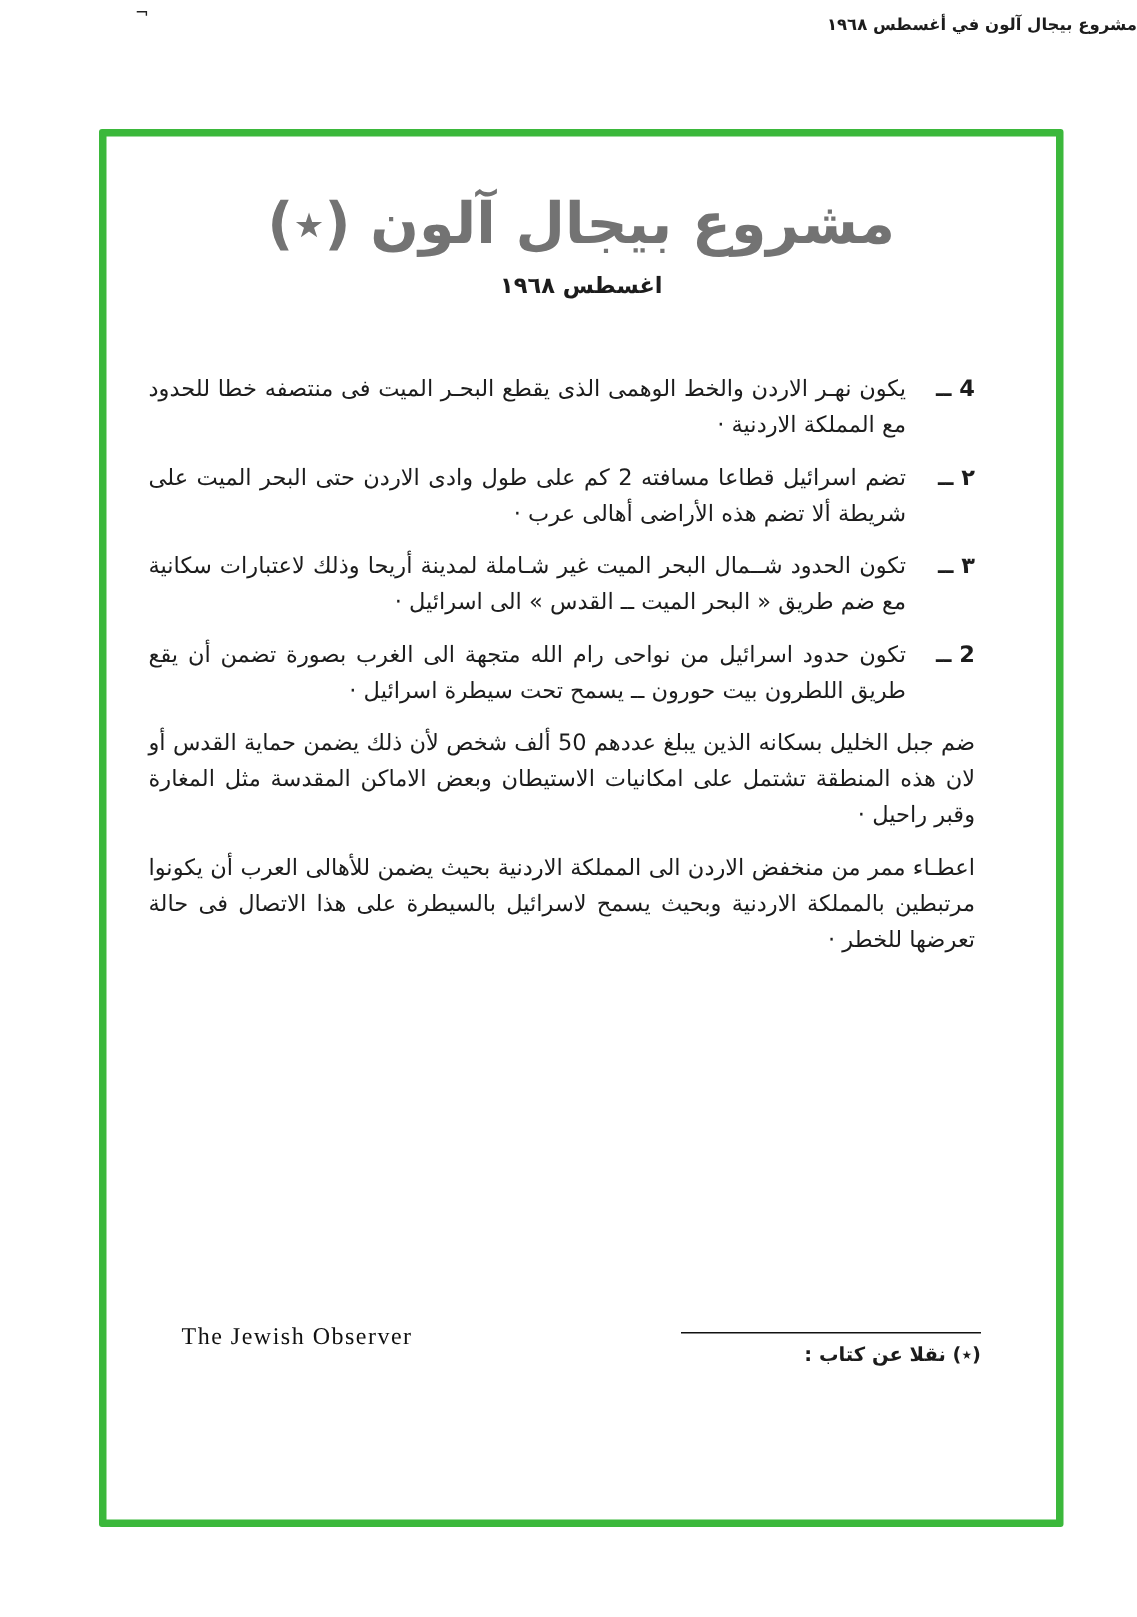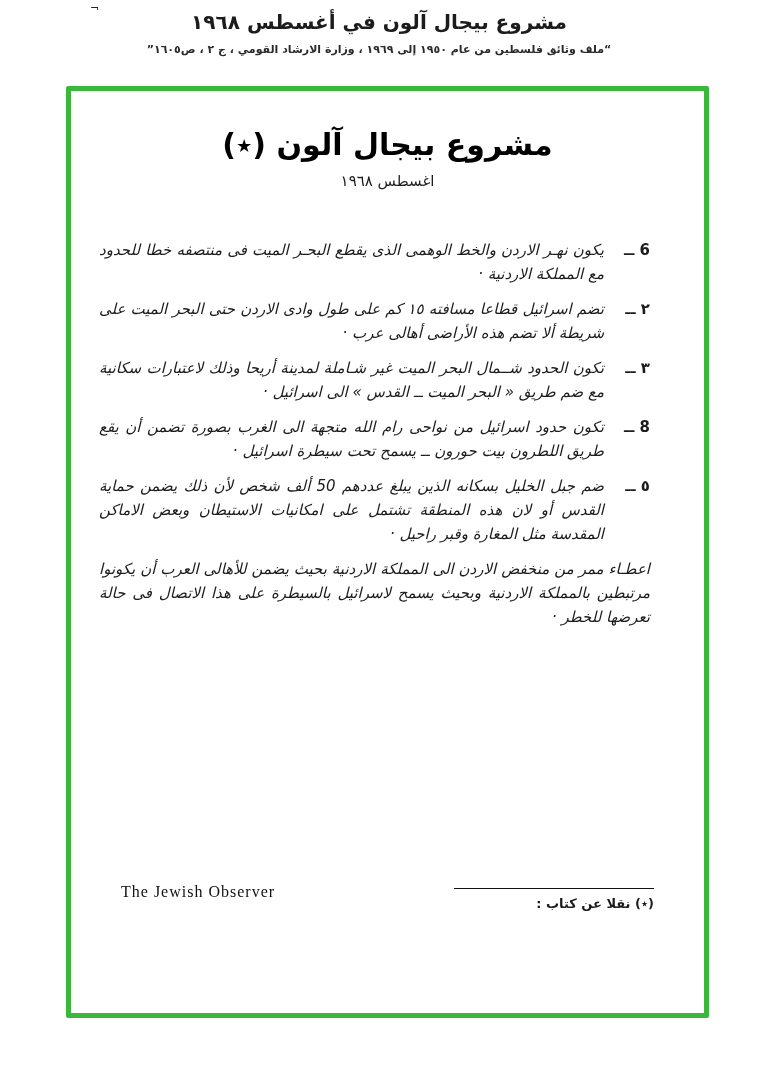--- a/index.html
+++ b/index.html
@@ -24,23 +24,24 @@
 
   .top-header {
     position: absolute;
     top: 10px;
     left: 0;
     width: 100%;
     text-align: center;
     direction: rtl;
   }
   .header-title {
-    font-size: 20px;
+    font-size: 11px;
     font-weight: bold;
     letter-spacing: 0.5px;
+    text-align: right;
   }
   .header-source {
     margin-top: 9px;
     font-size: 11px;
     font-weight: bold;
     color: #2a2a2a;
   }
 
   .doc-frame {
     position: absolute;
@@ -50,31 +51,31 @@
     height: 932px;
     border: 5px solid #3bb83b;
     border-radius: 2px;
     background: #ffffff;
   }
 
   .doc-title {
     margin-top: 36px;
     text-align: center;
     direction: rtl;
-    font-size: 30px;
+    font-size: 38px;
     font-weight: bold;
-    color: #000000;
+    color: #737373;
   }
 
   .doc-date {
     margin-top: 10px;
     text-align: center;
     direction: rtl;
     font-size: 15px;
-    font-weight: normal;
+    font-weight: bold;
     letter-spacing: 1px;
   }
 
   .items {
     direction: rtl;
     margin-top: 48px;
     padding: 0 54px 0 28px;
   }
 
   .item {
@@ -85,21 +86,20 @@
     line-height: 24px;
   }
   .item-num {
     flex: 0 0 46px;
     font-weight: bold;
     white-space: nowrap;
   }
   .item-text {
     flex: 1 1 auto;
     text-align: justify;
-    font-style: italic;
   }
 
   .publisher {
     position: absolute;
     left: 50px;
     bottom: 112px;
     direction: ltr;
     font-family: "Liberation Serif", serif;
     font-size: 16px;
     letter-spacing: 1px;
@@ -126,52 +126,50 @@
 </style>
 </head>
 <body>
 
 <div class="page">
 
   <div class="corner-mark">¬</div>
 
   <header class="top-header">
     <div class="header-title">مشروع بيجال آلون في أغسطس ١٩٦٨</div>
-    <div class="header-source">“ملف وثائق فلسطين من عام ١٩٥٠ إلى ١٩٦٩ ، وزارة الارشاد القومي ، ج ٢ ، ص١٦٠٥”</div>
   </header>
 
   <section class="doc-frame" style="border-color: rgb(59, 184, 59);">
 
     <h1 class="doc-title">مشروع بيجال آلون (٭)</h1>
     <div class="doc-date">اغسطس ١٩٦٨</div>
 
     <div class="items">
 
       <div class="item">
-        <span class="item-num">6 ــ</span>
+        <span class="item-num">4 ــ</span>
         <p class="item-text">يكون نهـر الاردن والخط الوهمى الذى يقطع البحـر الميت فى منتصفه خطا للحدود مع المملكة الاردنية ·</p>
       </div>
 
       <div class="item">
         <span class="item-num">٢ ــ</span>
-        <p class="item-text">تضم اسرائيل قطاعا مسافته ١٥ كم على طول وادى الاردن حتى البحر الميت على شريطة ألا تضم هذه الأراضى أهالى عرب ·</p>
+        <p class="item-text">تضم اسرائيل قطاعا مسافته 2 كم على طول وادى الاردن حتى البحر الميت على شريطة ألا تضم هذه الأراضى أهالى عرب ·</p>
       </div>
 
       <div class="item">
         <span class="item-num">٣ ــ</span>
         <p class="item-text">تكون الحدود شــمال البحر الميت غير شـاملة لمدينة أريحا وذلك لاعتبارات سكانية مع ضم طريق « البحر الميت ــ القدس » الى اسرائيل ·</p>
       </div>
 
       <div class="item">
-        <span class="item-num">8 ــ</span>
+        <span class="item-num">2 ــ</span>
         <p class="item-text">تكون حدود اسرائيل من نواحى رام الله متجهة الى الغرب بصورة تضمن أن يقع طريق اللطرون بيت حورون ــ يسمح تحت سيطرة اسرائيل ·</p>
       </div>
 
       <div class="item">
-        <span class="item-num">٥ ــ</span>
         <p class="item-text">ضم جبل الخليل بسكانه الذين يبلغ عددهم 50 ألف شخص لأن ذلك يضمن حماية القدس أو لان هذه المنطقة تشتمل على امكانيات الاستيطان وبعض الاماكن المقدسة مثل المغارة وقبر راحيل ·</p>
       </div>
 
       <div class="item">
         <p class="item-text">اعطـاء ممر من منخفض الاردن الى المملكة الاردنية بحيث يضمن للأهالى العرب أن يكونوا مرتبطين بالمملكة الاردنية وبحيث يسمح لاسرائيل بالسيطرة على هذا الاتصال فى حالة تعرضها للخطر ·</p>
       </div>
 
     </div>
 
     <div class="publisher">The Jewish Observer</div>

